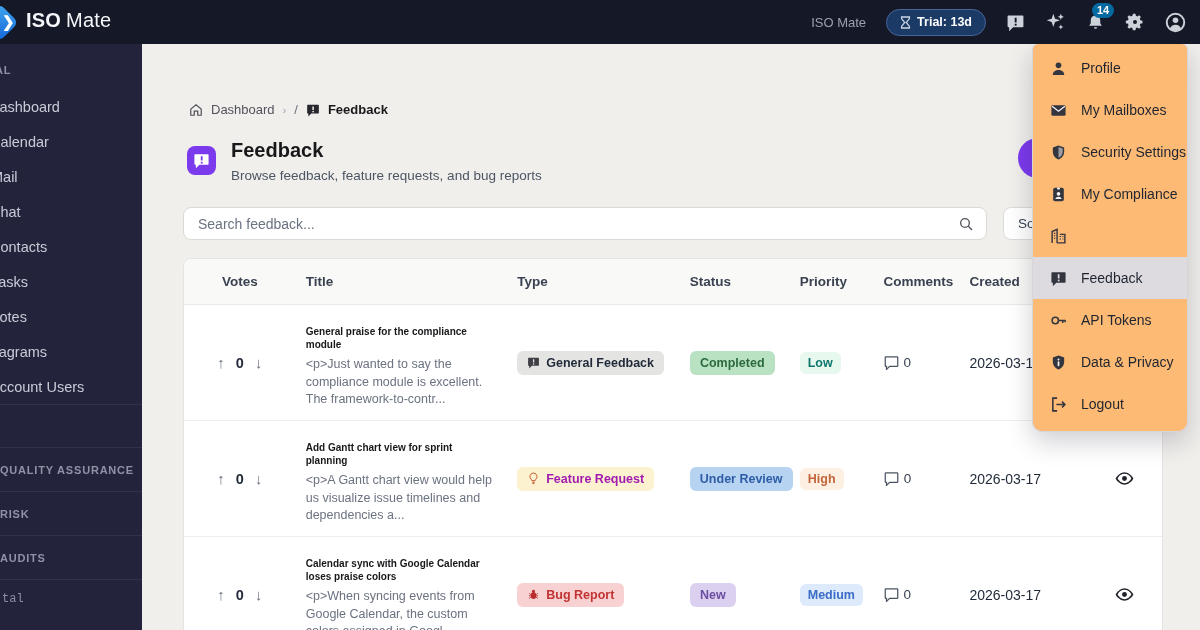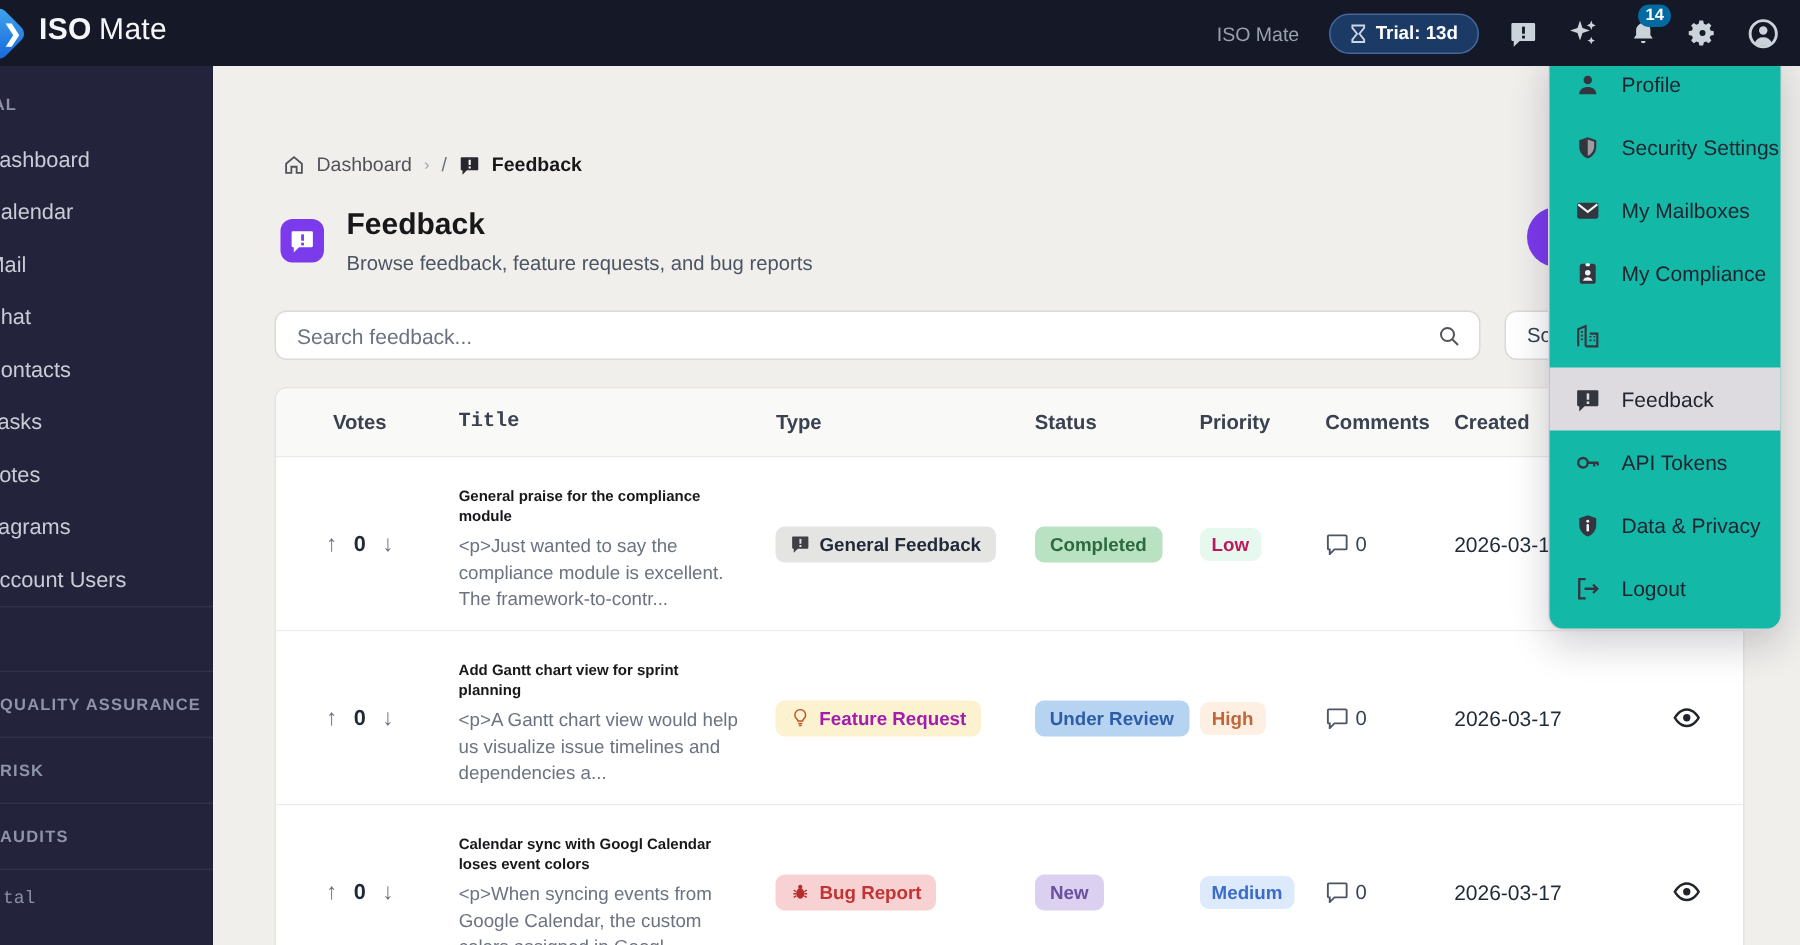--- a/index.html
+++ b/index.html
@@ -80,28 +80,28 @@
   .vote-count { font-size:14.5px; font-weight:700; color:#1f2937; }
   .row-title { font-size:10px; font-weight:700; color:#18181b; line-height:1.32; max-width:192px; }
   .row-desc { font-size:12.5px; color:#6b7280; line-height:1.37; margin-top:5px; max-width:196px; }
   .badge { display:inline-flex; align-items:center; gap:6px; border-radius:6px; padding:5px 10px; font-size:12.5px; font-weight:700; white-space:nowrap; }
   .t-general { background:#e4e4e3; color:#1f2937; }
   .t-feature { background:#fdf2cf; color:#a21caf; }
   .t-bug { background:#f8d2d2; color:#c23333; }
   .s-completed { background:#b9e2c3; color:#2d6a3f; }
   .s-review { background:#b7d3f2; color:#2e5da8; }
   .s-new { background:#dcd0f0; color:#6b4fa0; }
-  .p-low { background:#e7f8ee; color:#be185d; padding:4px 8px; }
+  .p-low { background:#e7f8ee; color:#0f766e; padding:4px 8px; }
   .p-high { background:#fdf0e2; color:#c2653a; padding:4px 8px; }
   .p-medium { background:#ddeafc; color:#3b6cc7; padding:4px 8px; }
   .comment-count { font-size:13.5px; color:#374151; }
   .eye-btn { cursor:pointer; display:flex; }
 
   
-  .user-menu { position:absolute; left:1032px; top:32px; width:156px; background:#14b8a6; border:1px solid #d8d5da; border-top:none; border-radius:6px 6px 10px 10px; box-shadow:0 10px 26px rgba(20,20,40,.20); z-index:40; padding:3px 0 6px 0; }
+  .user-menu { position:absolute; left:1032px; top:44px; width:156px; background:#fdba74; border:1px solid #d8d5da; border-top:none; border-radius:6px 6px 10px 10px; box-shadow:0 10px 26px rgba(20,20,40,.20); z-index:40; padding:3px 0 6px 0; }
   .menu-item { height:42px; display:flex; align-items:center; gap:14px; padding-left:16px; font-size:14px; font-weight:500; color:#1f2430; cursor:pointer; }
   .menu-item.active { background:#dedbe0; }
   .menu-ic { width:18px; display:flex; justify-content:center; color:#33353f; }
 </style>
 </head>
 <body>
 
 <div class="navbar">
   <div class="logo-wrap">
     <div class="logo-diamond"></div>
@@ -244,21 +244,21 @@
         </svg>
     </span>
   </div>
   <div class="sort-box">
       <span>Sort by...</span>
     </div>
 
   <div class="card">
     <div class="thead">
       <div class="c-votes">Votes</div>
-      <div class="c-title" style="padding-top:0;display:flex;align-items:center;font-family:Liberation Mono, monospace;">Title</div>
+      <div class="c-title" style="padding-top:0;display:flex;align-items:center;">Title</div>
       <div class="c-type">Type</div>
       <div class="c-status">Status</div>
       <div class="c-priority">Priority</div>
       <div class="c-comments">Comments</div>
       <div class="c-created" style="font-weight:700;color:#3a4150;font-size:13.5px;">Created</div>
       <div class="c-actions"></div>
     </div>
 
     <div class="trow">
       <div class="c-votes">
@@ -345,21 +345,21 @@
       </div>
     </div>
 
     <div class="trow">
       <div class="c-votes">
         <span class="vote-arrow">↑</span>
         <span class="vote-count">0</span>
         <span class="vote-arrow">↓</span>
       </div>
       <div class="c-title">
-        <div class="row-title">Calendar sync with Googl Calendar loses event colors</div>
+        <div class="row-title">Calendar sync with Google Calendar loses praise colors</div>
         <div class="row-desc">&lt;p&gt;When syncing events from Google Calendar, the custom colors assigned in Googl...</div>
       </div>
       <div class="c-type">
         <span class="badge t-bug">
           <svg width="13" height="13" viewBox="0 0 24 24">
               <ellipse cx="12" cy="14" rx="5" ry="6.5" fill="#b92c2c"></ellipse>
               <circle cx="12" cy="6" r="2.6" fill="#b92c2c"></circle>
               <path d="M4 10l3 2M4 19l3-2M20 10l-3 2M20 19l-3-2M3.5 14.5H7M20.5 14.5H17" stroke="#b92c2c" stroke-width="1.7"></path>
             </svg>
           <span>Bug Report</span>
@@ -396,34 +396,34 @@
         <svg width="17" height="17" viewBox="0 0 24 24">
           <circle cx="12" cy="7.5" r="4" fill="#33353f"></circle>
           <path d="M4 20.5c0-4.2 3.8-6.5 8-6.5s8 2.3 8 6.5v.5H4z" fill="#33353f"></path>
         </svg>
       </span>
     <span>Profile</span>
   </div>
   <div class="menu-item">
     <span class="menu-ic">
         <svg width="17" height="17" viewBox="0 0 24 24">
+          <rect x="2" y="4.5" width="20" height="15" rx="2" fill="#33353f"></rect>
+          <path d="M3 6l9 7 9-7" fill="none" stroke="#f2f0f3" stroke-width="2"></path>
+        </svg>
+      </span>
+    <span>My Mailboxes</span>
+  </div>
+  <div class="menu-item">
+    <span class="menu-ic">
+        <svg width="17" height="17" viewBox="0 0 24 24">
           <path d="M12 2l8 3v6c0 5.2-3.4 9.3-8 11-4.6-1.7-8-5.8-8-11V5z" fill="#33353f"></path>
           <path d="M12 4.2v15.4c3.5-1.5 6-4.8 6-9V6.4z" fill="#f2f0f3" opacity=".55"></path>
         </svg>
       </span>
     <span>Security Settings</span>
-  </div>
-  <div class="menu-item">
-    <span class="menu-ic">
-        <svg width="17" height="17" viewBox="0 0 24 24">
-          <rect x="2" y="4.5" width="20" height="15" rx="2" fill="#33353f"></rect>
-          <path d="M3 6l9 7 9-7" fill="none" stroke="#f2f0f3" stroke-width="2"></path>
-        </svg>
-      </span>
-    <span>My Mailboxes</span>
   </div>
   <div class="menu-item">
     <span class="menu-ic">
         <svg width="17" height="17" viewBox="0 0 24 24">
           <rect x="4.5" y="2.5" width="15" height="19" rx="2.5" fill="#33353f"></rect>
           <rect x="10" y="2" width="4" height="3" rx="1" fill="#f2f0f3"></rect>
           <circle cx="12" cy="11" r="2.6" fill="#f2f0f3"></circle>
           <path d="M7.5 18.5c.6-2.3 2.4-3.3 4.5-3.3s3.9 1 4.5 3.3z" fill="#f2f0f3"></path>
         </svg>
       </span>

